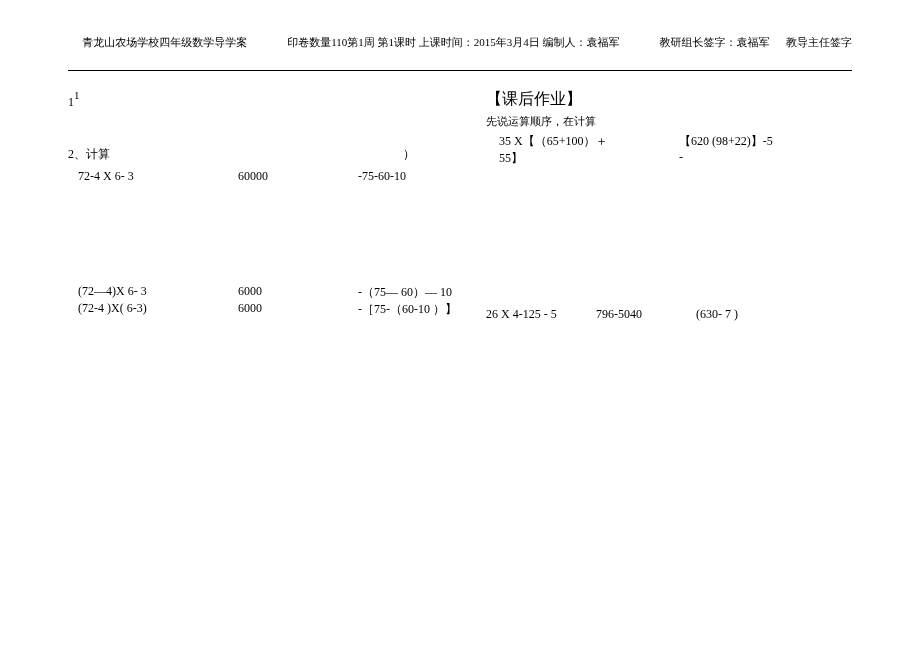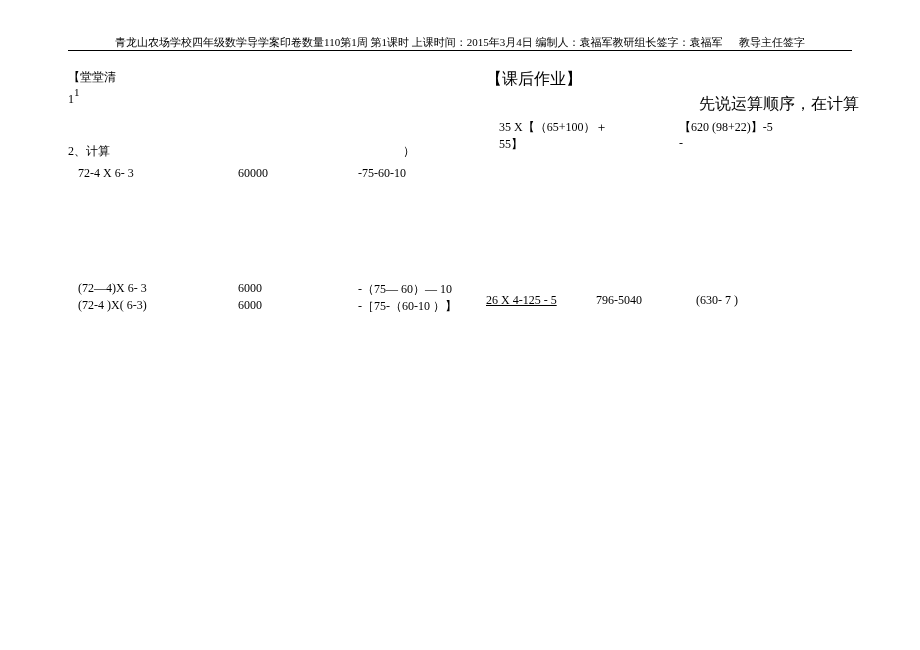--- a/index.html
+++ b/index.html
@@ -14,24 +14,25 @@
       font-family: "SimSun", "宋体", serif;
       font-size: 12px;
       color: #000;
       position: relative;
     }
     .page {
       padding: 35px 68px 0 68px;
     }
     .header-line {
       display: flex;
-      justify-content: center;
+      justify-content: flex-end;
       font-size: 11px;
-      padding-bottom: 0;
+      padding-bottom: 20px;
       border-bottom: 1px solid #000;
+      gap: 40px;
     }
     .header-left {
       white-space: nowrap;
     }
     .header-center {
       white-space: nowrap;
     }
     .header-right {
       white-space: nowrap;
     }
@@ -98,43 +99,42 @@
       padding-left: 10px;
     }
     .row3 {
       padding-left: 10px;
     }
     .hw-title {
       font-size: 16px;
       margin-left: 8px;
     }
     .hw-sub {
-      font-size: 16px;
-      margin-left: 24px;
+      font-size: 11px;
+      margin-left: 8px;
       margin-top: 4px;
-      text-align: right;
     }
     .hw-row1 {
       display: flex;
       margin-top: 4px;
       font-size: 12px;
     }
     .hw-row1 .h1 {
       width: 180px;
       margin-left: 21px;
     }
     .hw-row1 .h2 {
       width: 180px;
     }
     .hw-row2 {
       display: flex;
       margin-top: 140px;
       font-size: 12px;
     }
-    .hw-row2 .h1 { width: 110px; margin-left: 8px; text-decoration: underline;}
+    .hw-row2 .h1 { width: 110px; margin-left: 8px;}
     .hw-row2 .h2 { width: 100px; }
     .hw-row2 .h3 { width: 100px; }
   </style>
 </head>
 <body>
 
 <div class="page">
 
   <div class="header-line">
     <span class="header-left">青龙山农场学校四年级数学导学案</span>
@@ -142,21 +142,20 @@
     <span class="header-right">
       <span>教研组长签字：袁福军</span>
       &nbsp;&nbsp;&nbsp;&nbsp;
       <span>教导主任签字</span>
     </span>
   </div>
 
   <div class="content">
 
     <div class="left-col">
-      <div class="sect-title">【堂堂清</div>
 
       <div class="q1-line">
         <span class="q1-num">1</span>
         <span class="q1-sup">1</span>
       </div>
 
       <div class="q2-line">
         <span>2、计算</span>
         <span class="paren-close" style="margin-left:290px;">）</span>
       </div>

